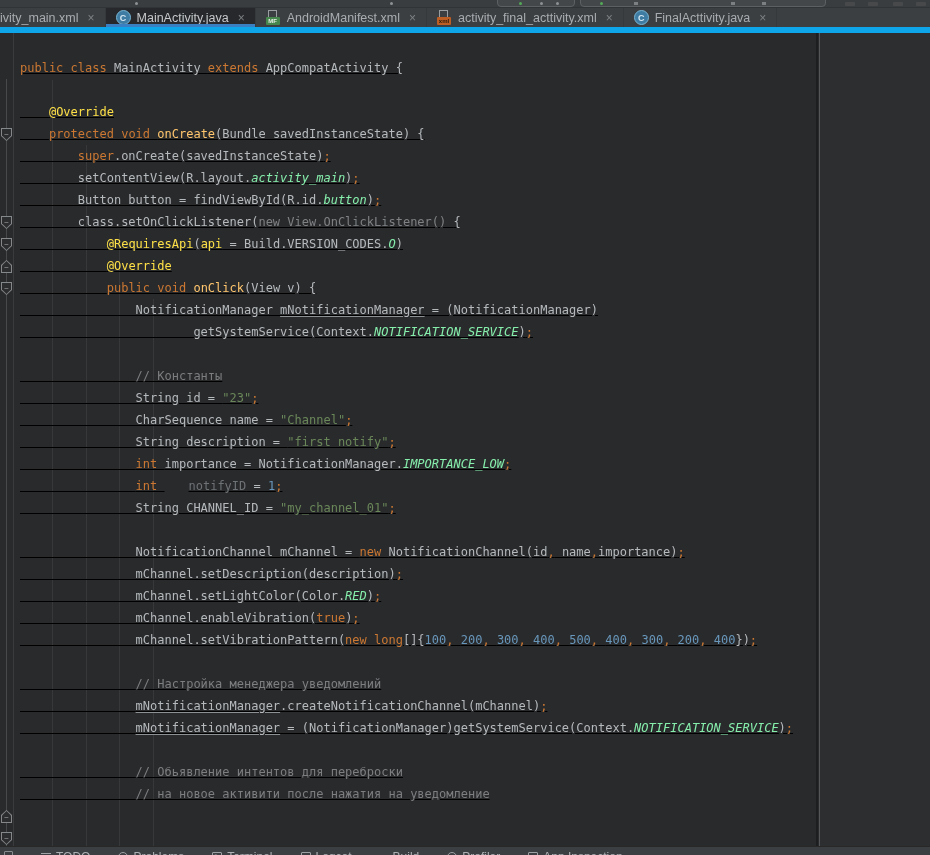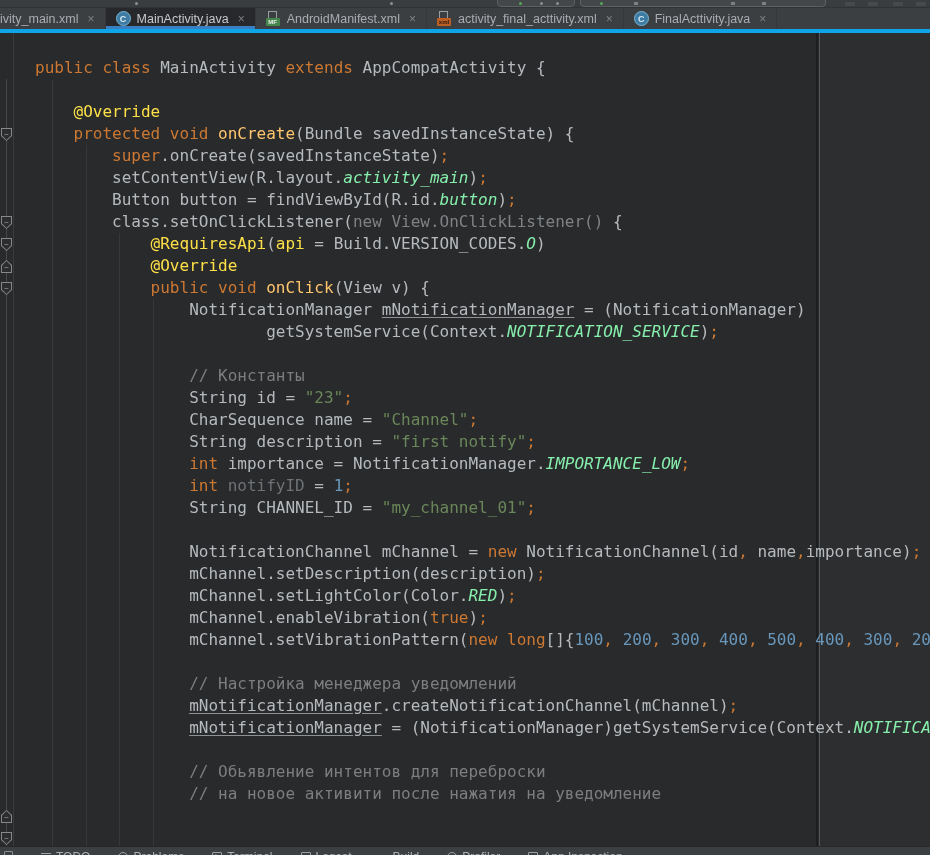--- a/index.html
+++ b/index.html
@@ -12,21 +12,21 @@
   .widget-outline { position:absolute; top:-9px; height:16px; border:1px solid #5c6063;
     border-radius:4px; background:#43474a; }
   .w1 { left:497px; width:78px; } .w2 { left:580px; width:246px; }
   .strip-dot { position:absolute; width:3px; height:3px; border-radius:50%; background:#8e9194; top:2px; }
   .strip-dot.green { background:#53a956; }
   .strip-tick { position:absolute; width:4px; height:3px; background:#7d8083; top:2px; }
   .strip-faint { position:absolute; height:4px; background:#47494b; top:2px; border-radius:1px; }
 
   
   .tab-bar { height:25px; background:#3c3f41; display:flex; align-items:stretch;
-    border-bottom:4px solid #0ea5e9; overflow:hidden; }
+    border-bottom:6px solid #0ea5e9; overflow:hidden; }
   .tab { position:relative; display:flex; align-items:center; padding:0 10px;
     color:#a9adb1; font-size:12.5px; border-right:1px solid #36393b; white-space:nowrap; }
   .tab.active { background:#26282b; color:#c7c9cb; }
   .tab.active::after { content:""; position:absolute; left:0; right:0; bottom:0; height:3px; background:#3a7fc2; }
   .tab.cut { padding-left:0; }
   .tab .label { margin:0 2px 0 6px; }
   .tab.cut .label { margin-left:0; }
   .tab .close { margin-left:7px; color:#7d8184; font-size:12px; line-height:1; }
   .icon-java-class { width:15px; height:15px; border-radius:50%; background:#3e7ca3;
     border:1px solid #79b5d4; color:#d6e8f2; font-size:9px; font-weight:bold;
@@ -44,33 +44,33 @@
   .vline { position:absolute; top:0; bottom:0; width:1px; }
   .right-region { position:absolute; left:820px; right:0; top:0; bottom:0; background:#2d2e30; z-index:0; }
   .wrap-dark  { left:816px; width:2px; background:#1d1e1f; z-index:0; }
   .wrap-light { left:819px; width:1px; background:#54565a; z-index:0; }
   .gutter-sep { left:13px; background:#3a3b3d; z-index:0; }
   .fold-line  { position:absolute; left:6px; width:1px; top:46px; bottom:0; background:#48494b; z-index:0; }
   .ig { position:absolute; width:1px; bottom:0; background:#37383a; z-index:0; }
   .ig1 { left:52px; top:47px; } .ig2 { left:86px; top:112px; }
   .ig3 { left:119px; top:200px; } .ig4 { left:153px; top:266px; }
 
-  .code { position:absolute; left:16px; top:24px; right:0; z-index:1;
-    font-family:"DejaVu Sans Mono", monospace; font-size:16px; line-height:22px; }
+  .code { position:absolute; left:1px; top:24px; right:0; z-index:1;
+    font-family:"DejaVu Sans Mono", monospace; font-size:12px; line-height:22px;text-decoration:underline; }
   .cl { height:22px; padding-left:19px; white-space:pre; }
   .tk-d  { color:#b6babd; }
   .tk-kw { color:#cc7832; }
   .tk-m  { color:#ffc66d; }
   .tk-ann{ color:#fde047; }
   .tk-st { color:#6a8759; }
   .tk-n  { color:#6897bb; }
   .tk-cm { color:#7c7e80; }
   .tk-c  { color:#86efac; font-style:italic; }
   .tk-g  { color:#7f8284; }
-  .tk-un { color:#6e7275; }
+  .tk-un { color:#6e7275;margin-left:24px; }
   .tk-u  { color:#b6babd; text-decoration:underline; text-underline-offset:2px; text-decoration-color:#8d9194; }
   .tk-s  { color:#cc7832; }
 
   .fm { position:absolute; left:1px; width:11px; height:13px; z-index:2; }
   .fm .s1 { position:absolute; inset:0; background:#85888b;
     clip-path:polygon(0 0,100% 0,100% 62%,50% 100%,0 62%); }
   .fm .s2 { position:absolute; inset:1px; background:#2c2d2f;
     clip-path:polygon(0 0,100% 0,100% 60%,50% 100%,0 60%); }
   .fm.up .s1 { clip-path:polygon(0 38%,50% 0,100% 38%,100% 100%,0 100%); }
   .fm.up .s2 { clip-path:polygon(0 40%,50% 0,100% 40%,100% 100%,0 100%); }

